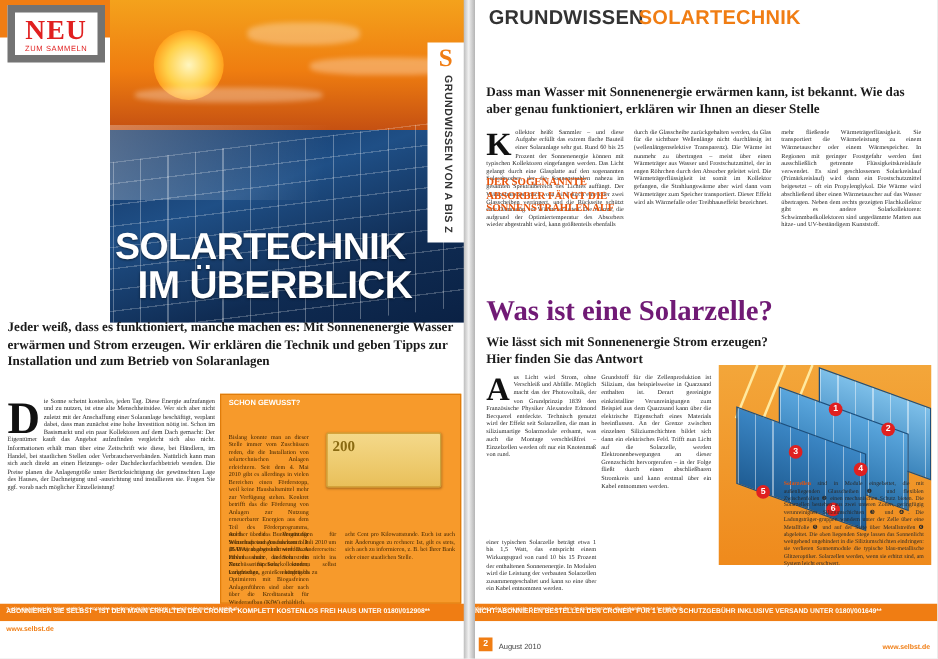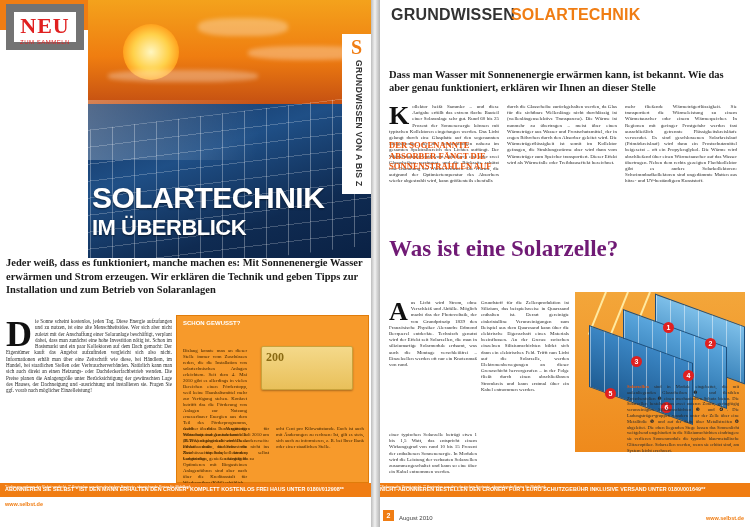--- a/index.html
+++ b/index.html
@@ -24,21 +24,21 @@
   
   .hdr { position:absolute; top:0; height:30px; background:#f07d13; }
   .hdr-l { left:0; width:375px; }
   .hdr-txt { position:absolute; top:6px; font-weight:bold; font-size:16px; letter-spacing:.2px;
              font-family:"Liberation Sans", sans-serif; white-space:nowrap; }
   .hdr-white { color:#ffffff; }
   .hdr-dark { color:#7b2a06; }
 
   
   .neu-box { position:absolute; left:6px; top:4px; width:78px; height:46px; background:#ffffff;
-             border:8px solid #737373; z-index:20; text-align:center; }
+             border:6px solid #737373; z-index:20; text-align:center; }
   .neu-box .neu { color:#e02020; font-weight:bold; font-size:22px; line-height:22px; margin-top:3px;
                   font-family:"Liberation Serif", serif; letter-spacing:1px; }
   .neu-box .zum { color:#e02020; font-size:6px; line-height:7px; margin-top:2px; letter-spacing:.5px; }
 
   
   .photo {
     position:absolute; left:88px; top:0; width:287px; height:258px;
     background:linear-gradient(to bottom,#f4a21c 0%,#ef7d10 22%,#c14c12 42%,#2b3f6b 55%,#16315e 100%);
     overflow:hidden;
   }
@@ -64,21 +64,21 @@
               color:#333; font-size:8.5px; font-weight:bold; letter-spacing:.4px; padding-top:11px; }
 
   .photo-credit { position:absolute; right:2px; top:150px; color:rgba(255,255,255,.75);
                   font-size:5.5px; transform:rotate(-90deg); transform-origin:right top; white-space:nowrap; }
 
   
   .bigtitle { position:absolute; left:92px; top:183px; width:280px; z-index:30; }
   .bigtitle div { color:#ffffff; font-weight:bold; font-size:30px; line-height:30px;
                   font-family:"Liberation Sans", sans-serif; letter-spacing:-.5px;
                   text-shadow:0 1px 2px rgba(0,0,0,.55); }
-  .bigtitle div.l2 { font-size:22px; }
+  .bigtitle div.l2 { font-size:31px;margin-left:18px; }
 
   
   .stand { position:absolute; left:6px; top:256px; width:363px; color:#1a1a1a;
            font-size:10.5px; line-height:13.5px; font-weight:bold; font-family:"Liberation Serif", serif; }
 
   
   .lcols { position:absolute; left:6px; top:318px; width:166px; }
   .dropcap { float:left; font-size:36px; line-height:30px; font-weight:bold; color:#111;
              font-family:"Liberation Serif", serif; padding:1px 3px 0 0; }
   .body { font-family:"Liberation Serif", serif; font-size:5.1px; line-height:6.3px;
@@ -229,20 +229,21 @@
 
     <div class="r-c rc1">
       <span class="dropcap" style="font-size:26px;line-height:22px;">K</span>
       <span>ollektor heißt Sammler – und diese Aufgabe erfüllt das extrem flache Bauteil einer Solaranlage sehr gut. Rund 60 bis 25 Prozent der Sonnenenergie können mit typischen Kollektoren eingefangen werden. Das Licht gelangt durch eine Glasplatte auf den sogenannten Solarabsorber, der die Sonnenstrahlen nahezu im gesamten Spektralbereich des Lichtes auffängt. Der Wärmetransport nach vorn wird durch eine oder zwei Glasscheiben verringert, und die Rückseite schützt eine Dämmung vor Wärmeverlusten. Die Wärme, die aufgrund der Optimiertemperatur des Absorbers wieder abgestrahlt wird, kann größtenteils ebenfalls</span>
     </div>
     <div class="pullquote">DER SOGENANNTE ABSORBER FÄNGT DIE SONNENSTRAHLEN AUF</div>
     <div class="r-c rc2">durch die Glasscheibe zurückgehalten werden, da Glas für die sichtbare Wellenlänge nicht durchlässig ist (wellenlängenselektive Transparenz). Die Wärme ist nunmehr zu übertragen – meist über einen Wärmeträger aus Wasser und Frostschutzmittel, der in engen Röhrchen durch den Absorber geleitet wird. Die Wärmeträgerflüssigkeit ist somit im Kollektor gefangen, die Strahlungswärme aber wird dann vom Wärmeträger zum Speicher transportiert. Dieser Effekt wird als Wärmefalle oder Treibhauseffekt bezeichnet.</div>
     <div class="r-c rc3">mehr fließende Wärmeträgerflüssigkeit. Sie transportiert die Wärmeleistung zu einem Wärmetauscher oder einem Wärmespeicher. In Regionen mit geringer Frostgefahr werden fast ausschließlich getrennte Flüssigkeitskreisläufe verwendet. Es sind geschlossenen Solarkreislauf (Primärkreislauf) wird dann ein Frostschutzmittel beigesetzt – oft ein Propylenglykol. Die Wärme wird abschließend über einen Wärmetauscher auf das Wasser übertragen. Neben dem rechts gezeigten Flachkollektor gibt es andere Solarkollektoren: Schwimmbadkollektoren sind ungedämmte Matten aus hitze- und UV-beständigem Kunststoff.</div>
 
     <h1 class="r-h2">Was ist eine Solarzelle?</h1>
+    <div class="r-lead2">Wie lässt sich mit Sonnenenergie Strom erzeugen? Hier finden Sie das Antwort</div>
 
     <div class="illu">
       <div class="ray" style="left:30px; top:0; height:46px; transform:rotate(22deg);"></div>
       <div class="ray" style="left:52px; top:0; height:46px; transform:rotate(22deg);"></div>
       <div class="ray" style="left:74px; top:0; height:46px; transform:rotate(22deg);"></div>
       <div class="cellplate cp3">
           <div class="cellgrid"></div>
         </div>
       <div class="cellplate cp2">
           <div class="cellgrid"></div>

